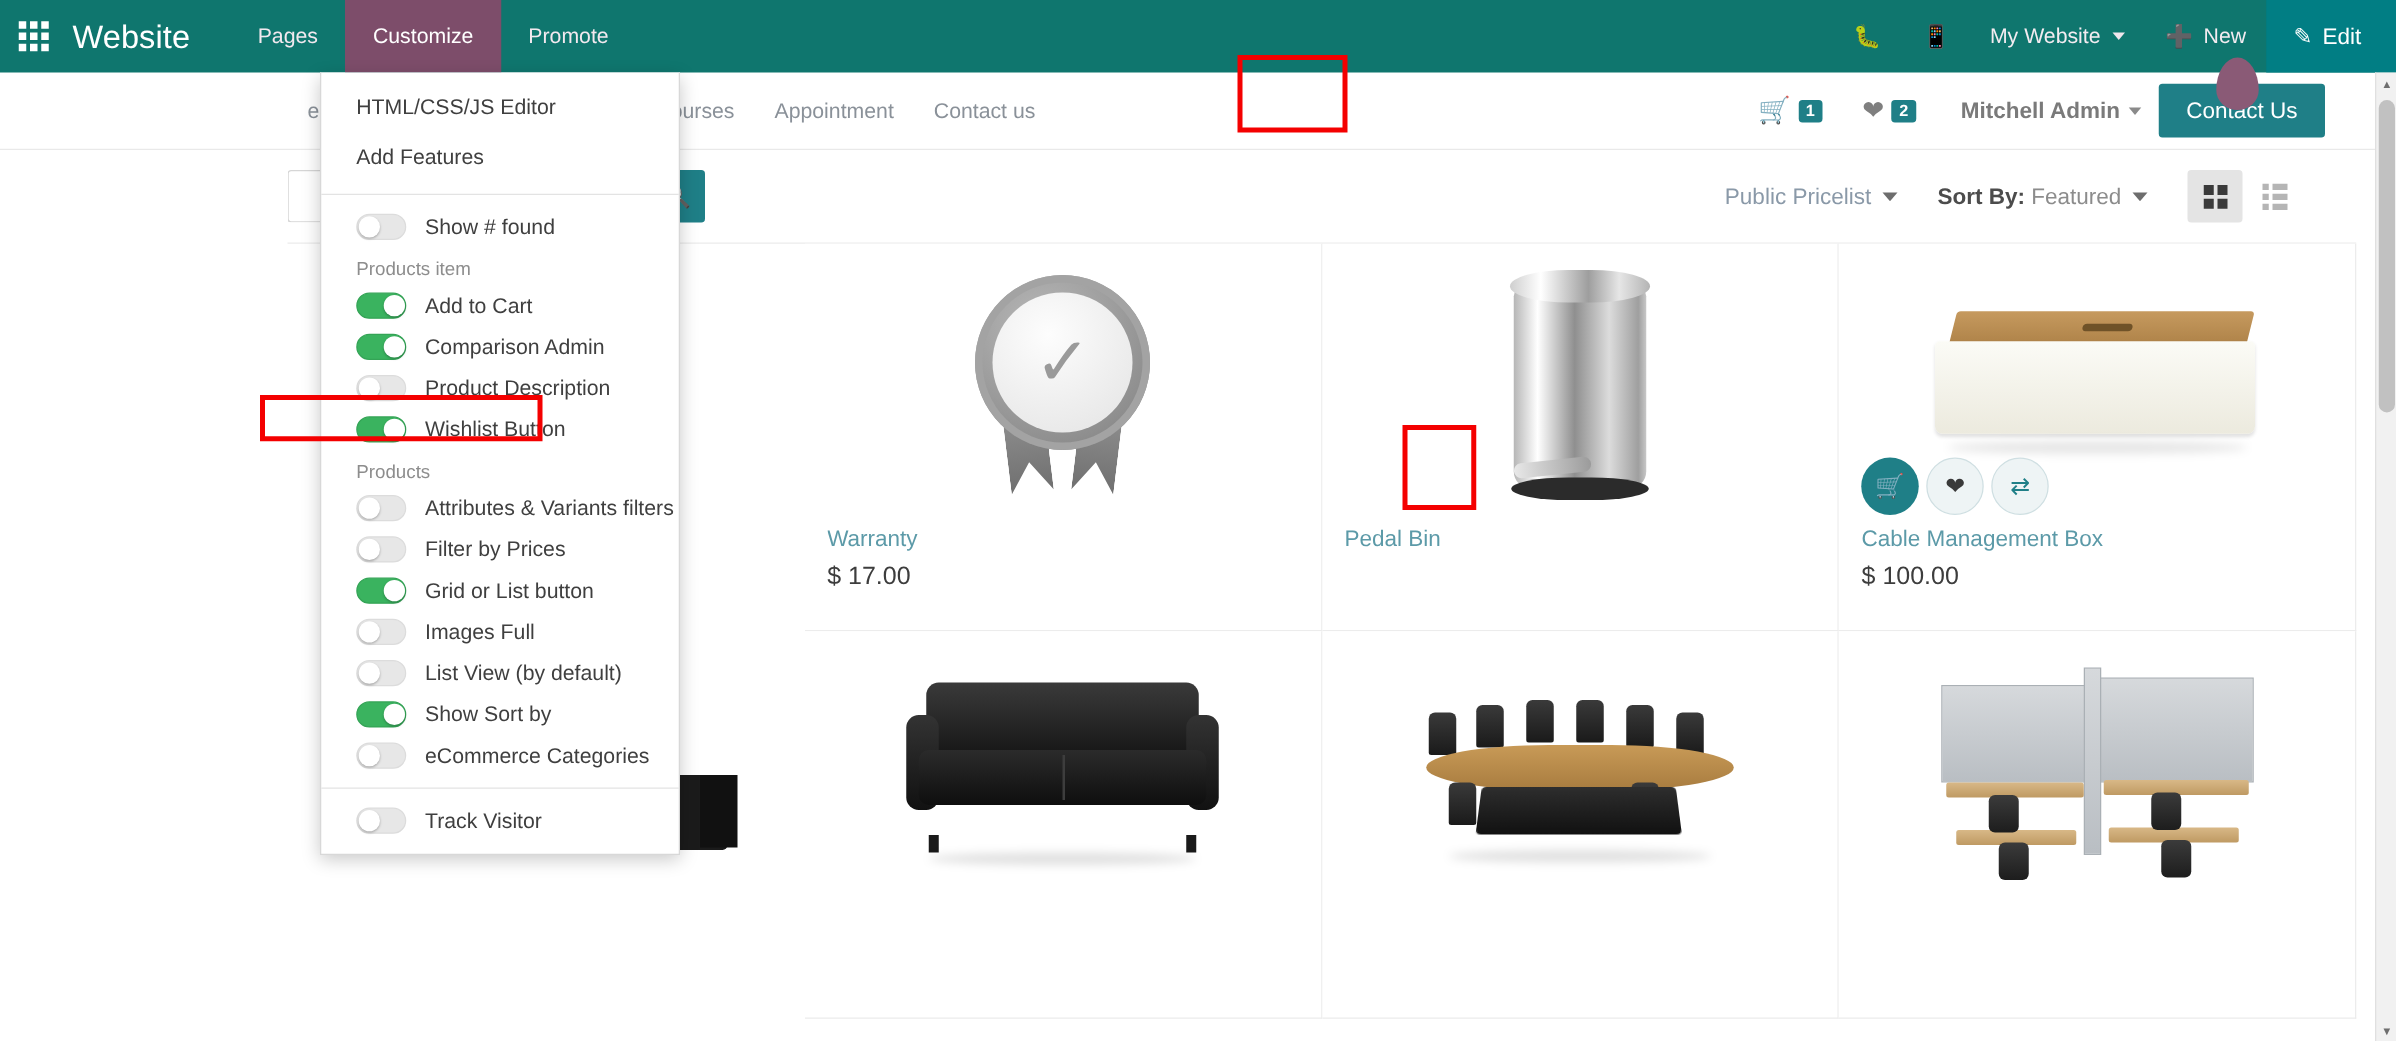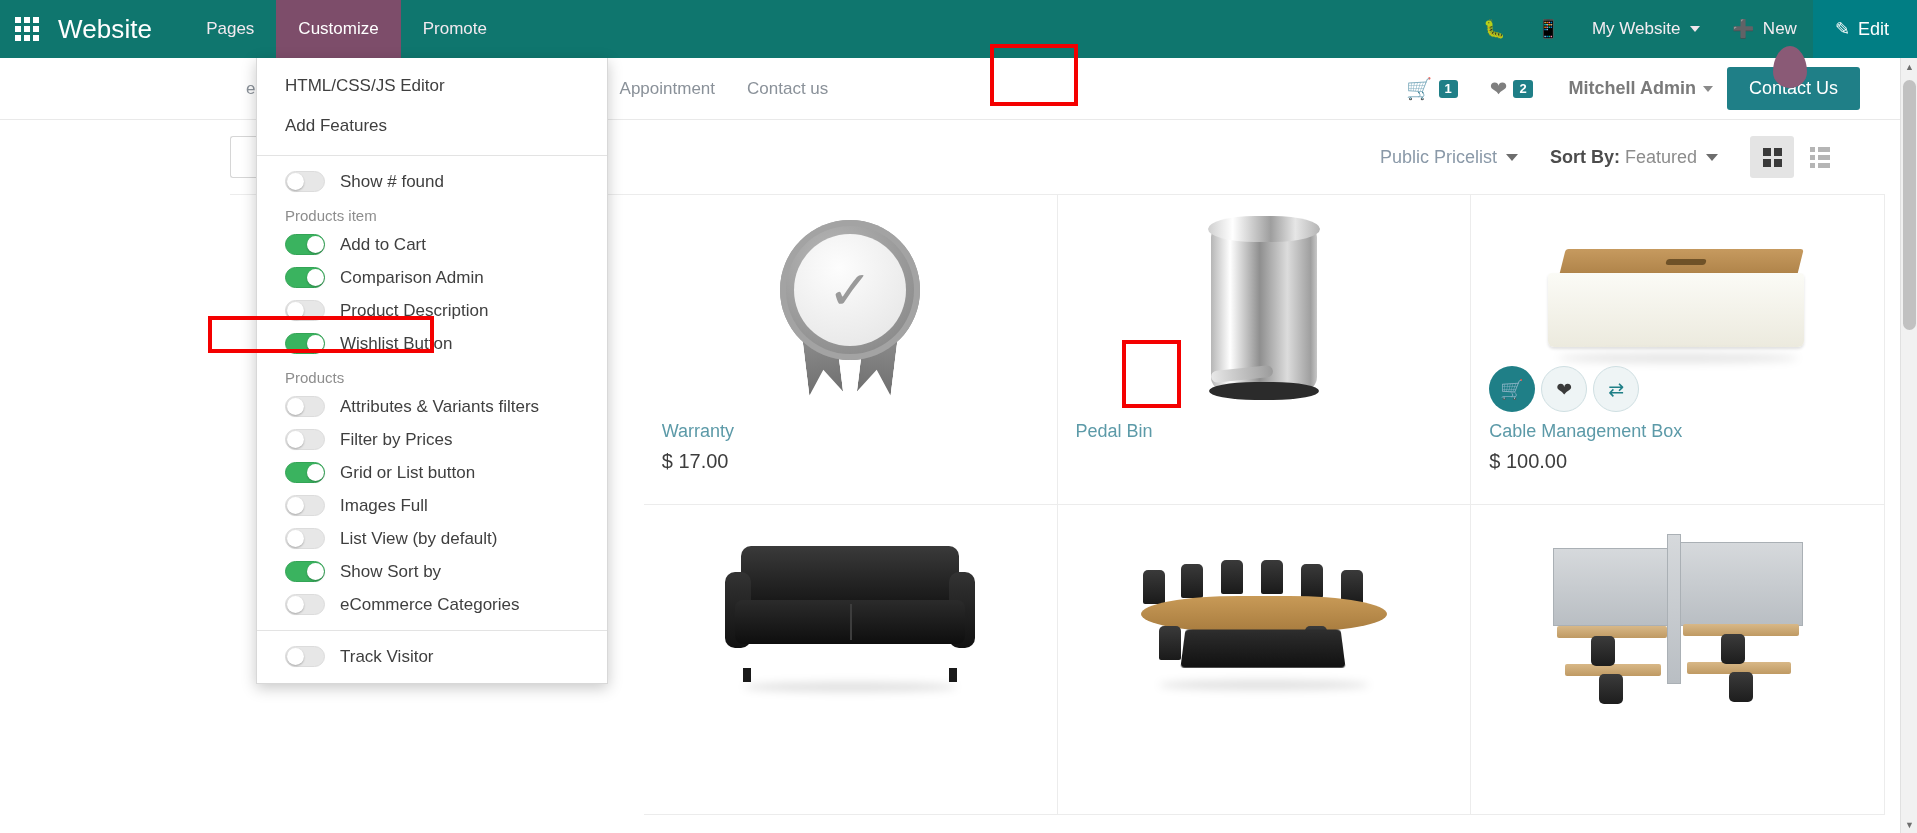--- a/index.html
+++ b/index.html
@@ -317,21 +317,21 @@
     border-radius: 2px;
   }
   .cubicles .chair2 {
     position: absolute; width: 24px; height: 30px;
     background: linear-gradient(180deg,#3b3b3b,#1d1d1d); border-radius: 5px;
   }
 
   
   #customize-menu {
     position: absolute; top: 58px; left: 256px;
-    width: 352px;
+    width: 288px;
     background: #ffffff;
     border: 1px solid #d8d8d8;
     border-top: none;
     box-shadow: 0 4px 14px rgba(0,0,0,.22);
     z-index: 80;
     padding: 8px 0 10px 0;
   }
   .menu-link {
     padding: 10px 28px; font-size: 17px; color: #3f3f3f; cursor: pointer; white-space: nowrap;
   }

